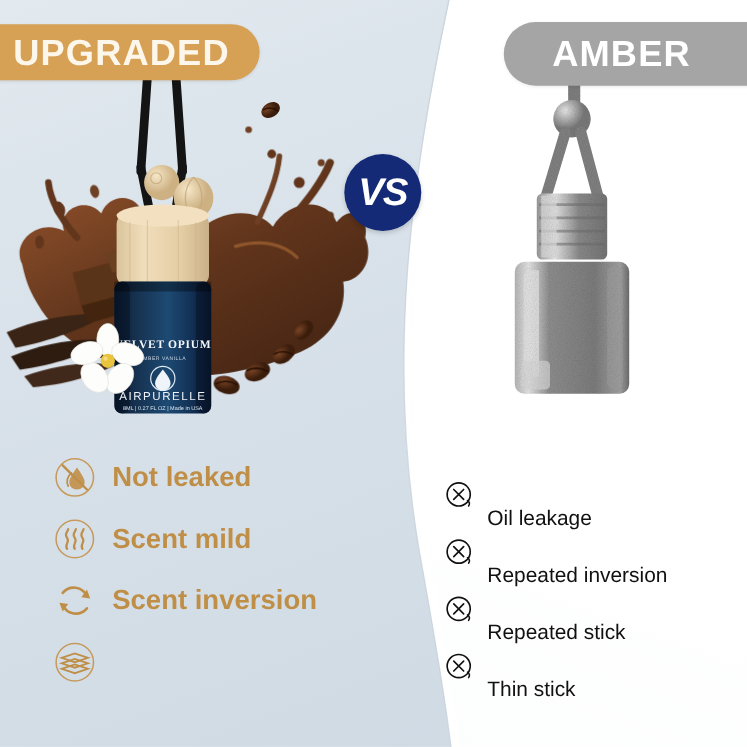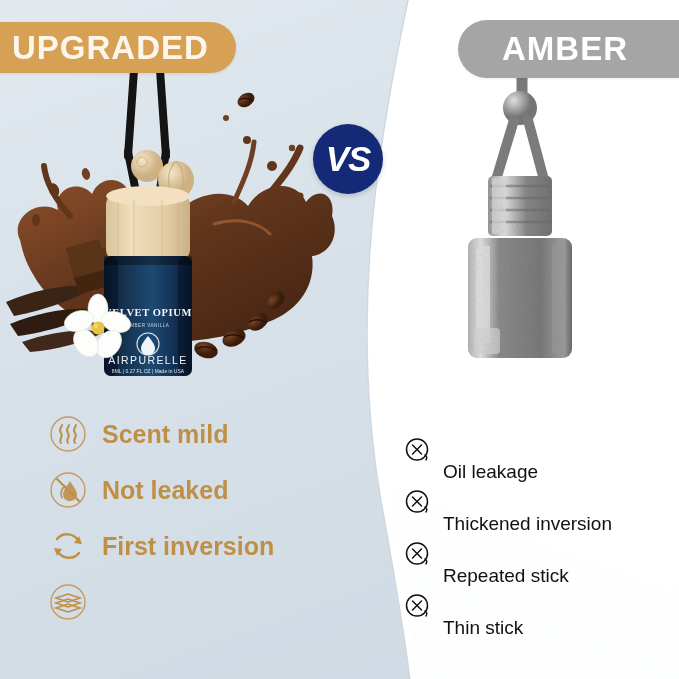--- a/index.html
+++ b/index.html
@@ -37,21 +37,21 @@
   #badge-other{
     left:458px;top:20px;width:280px;height:58px;
     background:#a5a5a5;border-radius:30px 0 0 30px;
     box-shadow:0 1px 3px rgba(0,0,0,.08);
     padding-left:44px;box-sizing:border-box;
     color:#ffffff;font-size:33px;
   }
 
   
   #vs-badge{
-    position:absolute;left:313px;top:124px;width:70px;height:70px;border-radius:50%;
+    position:absolute;left:313px;top:140px;width:70px;height:70px;border-radius:50%;
     background:#142a77;
     display:flex;align-items:center;justify-content:center;
     color:#fff;font-size:35px;font-weight:bold;font-style:italic;
     box-shadow:0 2px 5px rgba(0,0,0,.18);
     letter-spacing:-1px;
   }
 
   
   #product-art{position:absolute;left:0px;top:70px;width:340px;height:320px;}
 
@@ -303,51 +303,51 @@
   <div id="vs-badge">
     <span>VS</span>
   </div>
 
   <div class="list" id="list-upgraded">
 
     <div class="li">
       <span class="li-ico">
         <svg viewBox="0 0 40 40" width="40" height="40">
           <circle cx="20" cy="20" r="17" fill="none" stroke="#c69a5c" stroke-width="1.4"></circle>
-          <path d="M13,29 C10,25 16,23 13,19 C10,15 14,13 14,11" stroke="#c08f47" stroke-width="2" fill="none" stroke-linecap="round"></path>
-          <path d="M20,29 C17,25 23,23 20,19 C17,15 21,13 21,11" stroke="#c08f47" stroke-width="2" fill="none" stroke-linecap="round"></path>
-          <path d="M27,29 C24,25 30,23 27,19 C24,15 28,13 28,11" stroke="#c08f47" stroke-width="2" fill="none" stroke-linecap="round"></path>
-        </svg>
-      </span>
-      <span class="li-label">Scent mild</span>
-    </div>
-
-    <div class="li">
-      <span class="li-ico">
-        <svg viewBox="0 0 40 40" width="40" height="40">
-          <circle cx="20" cy="20" r="17" fill="none" stroke="#c69a5c" stroke-width="1.4"></circle>
           <path d="M22,11 C26,17 29,21 29,24.5 C29,28.4 25.9,31 22,31
                    C18.1,31 15,28.4 15,24.5 C15,21 18,17 22,11 Z" fill="#c08f47" opacity=".9"></path>
           <path d="M14,28 C12,24 13,19 17,16" stroke="#c08f47" stroke-width="1.6" fill="none" stroke-linecap="round"></path>
           <path d="M9,9 L31,31" stroke="#c08f47" stroke-width="2.2" stroke-linecap="round"></path>
         </svg>
       </span>
       <span class="li-label">Not leaked</span>
+    </div>
+
+    <div class="li">
+      <span class="li-ico">
+        <svg viewBox="0 0 40 40" width="40" height="40">
+          <circle cx="20" cy="20" r="17" fill="none" stroke="#c69a5c" stroke-width="1.4"></circle>
+          <path d="M13,29 C10,25 16,23 13,19 C10,15 14,13 14,11" stroke="#c08f47" stroke-width="2" fill="none" stroke-linecap="round"></path>
+          <path d="M20,29 C17,25 23,23 20,19 C17,15 21,13 21,11" stroke="#c08f47" stroke-width="2" fill="none" stroke-linecap="round"></path>
+          <path d="M27,29 C24,25 30,23 27,19 C24,15 28,13 28,11" stroke="#c08f47" stroke-width="2" fill="none" stroke-linecap="round"></path>
+        </svg>
+      </span>
+      <span class="li-label">Scent mild</span>
     </div>
 
     <div class="li">
       <span class="li-ico">
         <svg viewBox="0 0 40 40" width="40" height="40">
           <path d="M31,16 A13,13 0 0 0 9,13" stroke="#c08f47" stroke-width="2.4" fill="none" stroke-linecap="round"></path>
           <path d="M9,24 A13,13 0 0 0 31,27" stroke="#c08f47" stroke-width="2.4" fill="none" stroke-linecap="round"></path>
           <polygon points="31,10 34,18 26,17" fill="#c08f47"></polygon>
           <polygon points="9,30 6,22 14,23" fill="#c08f47"></polygon>
         </svg>
       </span>
-      <span class="li-label">First inversion</span>
+      <span class="li-label">Scent inversion</span>
     </div>
 
     <div class="li">
       <span class="li-ico">
         <svg viewBox="0 0 40 40" width="40" height="40">
           <circle cx="20" cy="20" r="17" fill="none" stroke="#c69a5c" stroke-width="1.4"></circle>
           <path d="M8,16 L20,12 L32,16 L20,20 Z" fill="none" stroke="#c08f47" stroke-width="1.6"></path>
           <path d="M8,21 L20,17 L32,21 L20,25 Z" fill="none" stroke="#c08f47" stroke-width="1.6"></path>
           <path d="M8,26 L20,22 L32,26 L20,30 Z" fill="none" stroke="#c08f47" stroke-width="1.6"></path>
         </svg>
@@ -369,21 +369,21 @@
     </div>
 
     <div class="li">
       <span class="li-ico">
         <svg viewBox="0 0 28 28" width="28" height="28">
           <circle cx="13" cy="13.5" r="10.5" fill="none" stroke="#111" stroke-width="1.5"></circle>
           <path d="M8.5,9 L17.5,18 M17.5,9 L8.5,18" stroke="#111" stroke-width="1.5" stroke-linecap="round"></path>
           <path d="M21,19 q3,2 1,5" stroke="#111" stroke-width="1.4" fill="none" stroke-linecap="round"></path>
         </svg>
       </span>
-      <span class="li-label">Thickened inversion</span>
+      <span class="li-label">Repeated inversion</span>
     </div>
 
     <div class="li">
       <span class="li-ico">
         <svg viewBox="0 0 28 28" width="28" height="28">
           <circle cx="13" cy="13.5" r="10.5" fill="none" stroke="#111" stroke-width="1.5"></circle>
           <path d="M8.5,9 L17.5,18 M17.5,9 L8.5,18" stroke="#111" stroke-width="1.5" stroke-linecap="round"></path>
           <path d="M21,19 q3,2 1,5" stroke="#111" stroke-width="1.4" fill="none" stroke-linecap="round"></path>
         </svg>
       </span>

